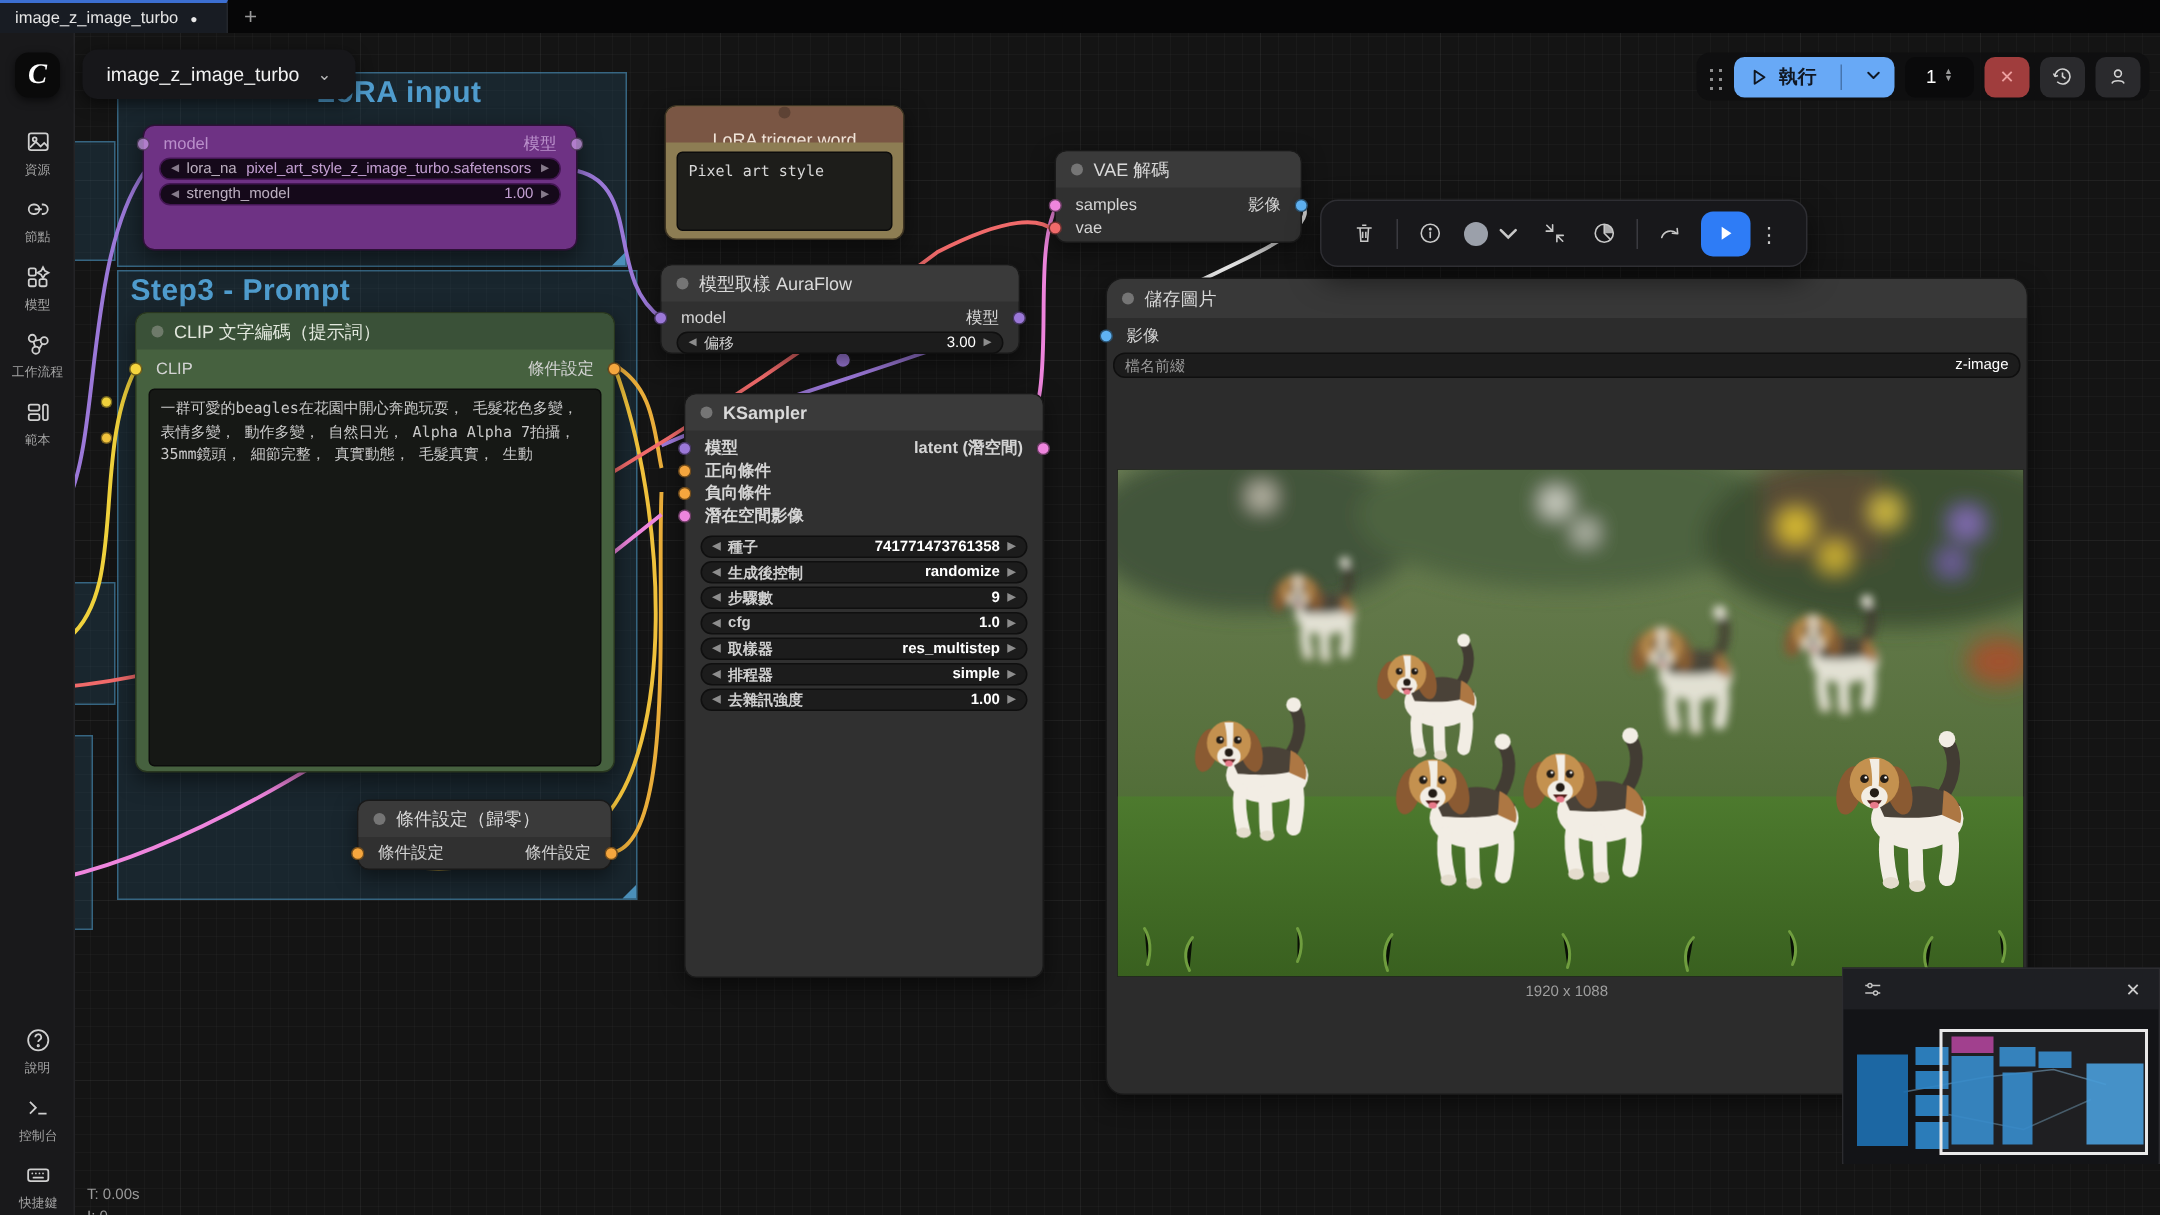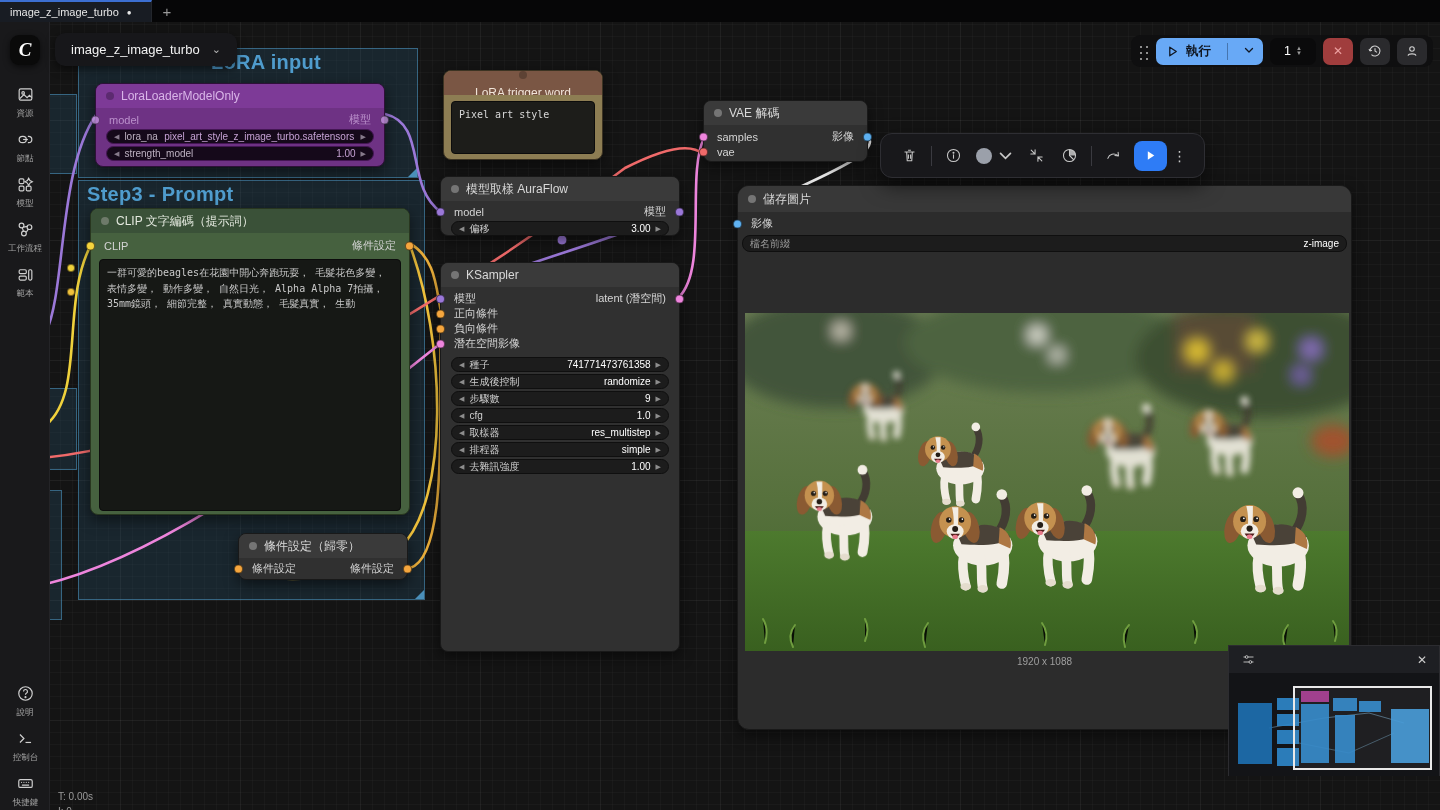--- a/index.html
+++ b/index.html
@@ -149,24 +149,20 @@
       <path d="M 42,585 C 170,555 330,432 441,343" stroke="#ee85dd" stroke-width="2.6" fill="none"></path>
       <path d="M 679,297 C 708,268 686,175 704,138" stroke="#ee85dd" stroke-width="2.6" fill="none"></path>
       <path d="M 42,458 C 260,438 540,232 625,168 C 668,146 692,144 703,154" stroke="#f06a6a" stroke-width="2.6" fill="none"></path>
       <path d="M 863,131 C 898,156 792,182 743,219" stroke="#efefef" stroke-width="2.6" fill="none"></path>
     </svg>
 
     <span class="rdot" style="left:67px;top:264px;background:#efd13c;"></span>
     <span class="rdot" style="left:67px;top:288px;background:#efc13c;"></span>
 
     <div class="node bypass" style="left:95px;top:83px;width:290px;height:84px;">
-      <div class="nhead">
-          <span class="ndot" style="background:#5c2a70;"></span>
-        <span>LoraLoaderModelOnly</span>
-        </div>
       <div class="srow" style="margin-top:4px;">
         <span class="port in" style="background:#c998e4;"></span>
         <span>model</span>
         <span>模型</span>
         <span class="port out" style="background:#c998e4;"></span>
       </div>
       <div class="widget">
         <span class="arr">◀</span>
         <span class="wname">lora_na</span>
         <span class="wval" style="text-align:center;">pixel_art_style_z_image_turbo.safetensors</span>
@@ -227,21 +223,21 @@
         <span class="port out" style="background:#9b78d8;"></span>
       </div>
       <div class="widget">
         <span class="arr">◀</span>
         <span class="wname">偏移</span>
         <span class="wval">3.00</span>
         <span class="arr">▶</span>
       </div>
     </div>
 
-    <div class="node" style="left:440px;top:262px;width:240px;height:390px;">
+    <div class="node" style="left:456px;top:262px;width:240px;height:390px;font-weight:bold;">
       <div class="nhead">
           <span class="ndot"></span>
         <span>KSampler</span>
         </div>
       <div class="srow" style="margin-top:4px;">
         <span class="port in" style="background:#9b78d8;"></span>
         <span>模型</span>
         <span>latent (潛空間)</span>
         <span class="port out" style="background:#ee85dd;"></span>
       </div>

